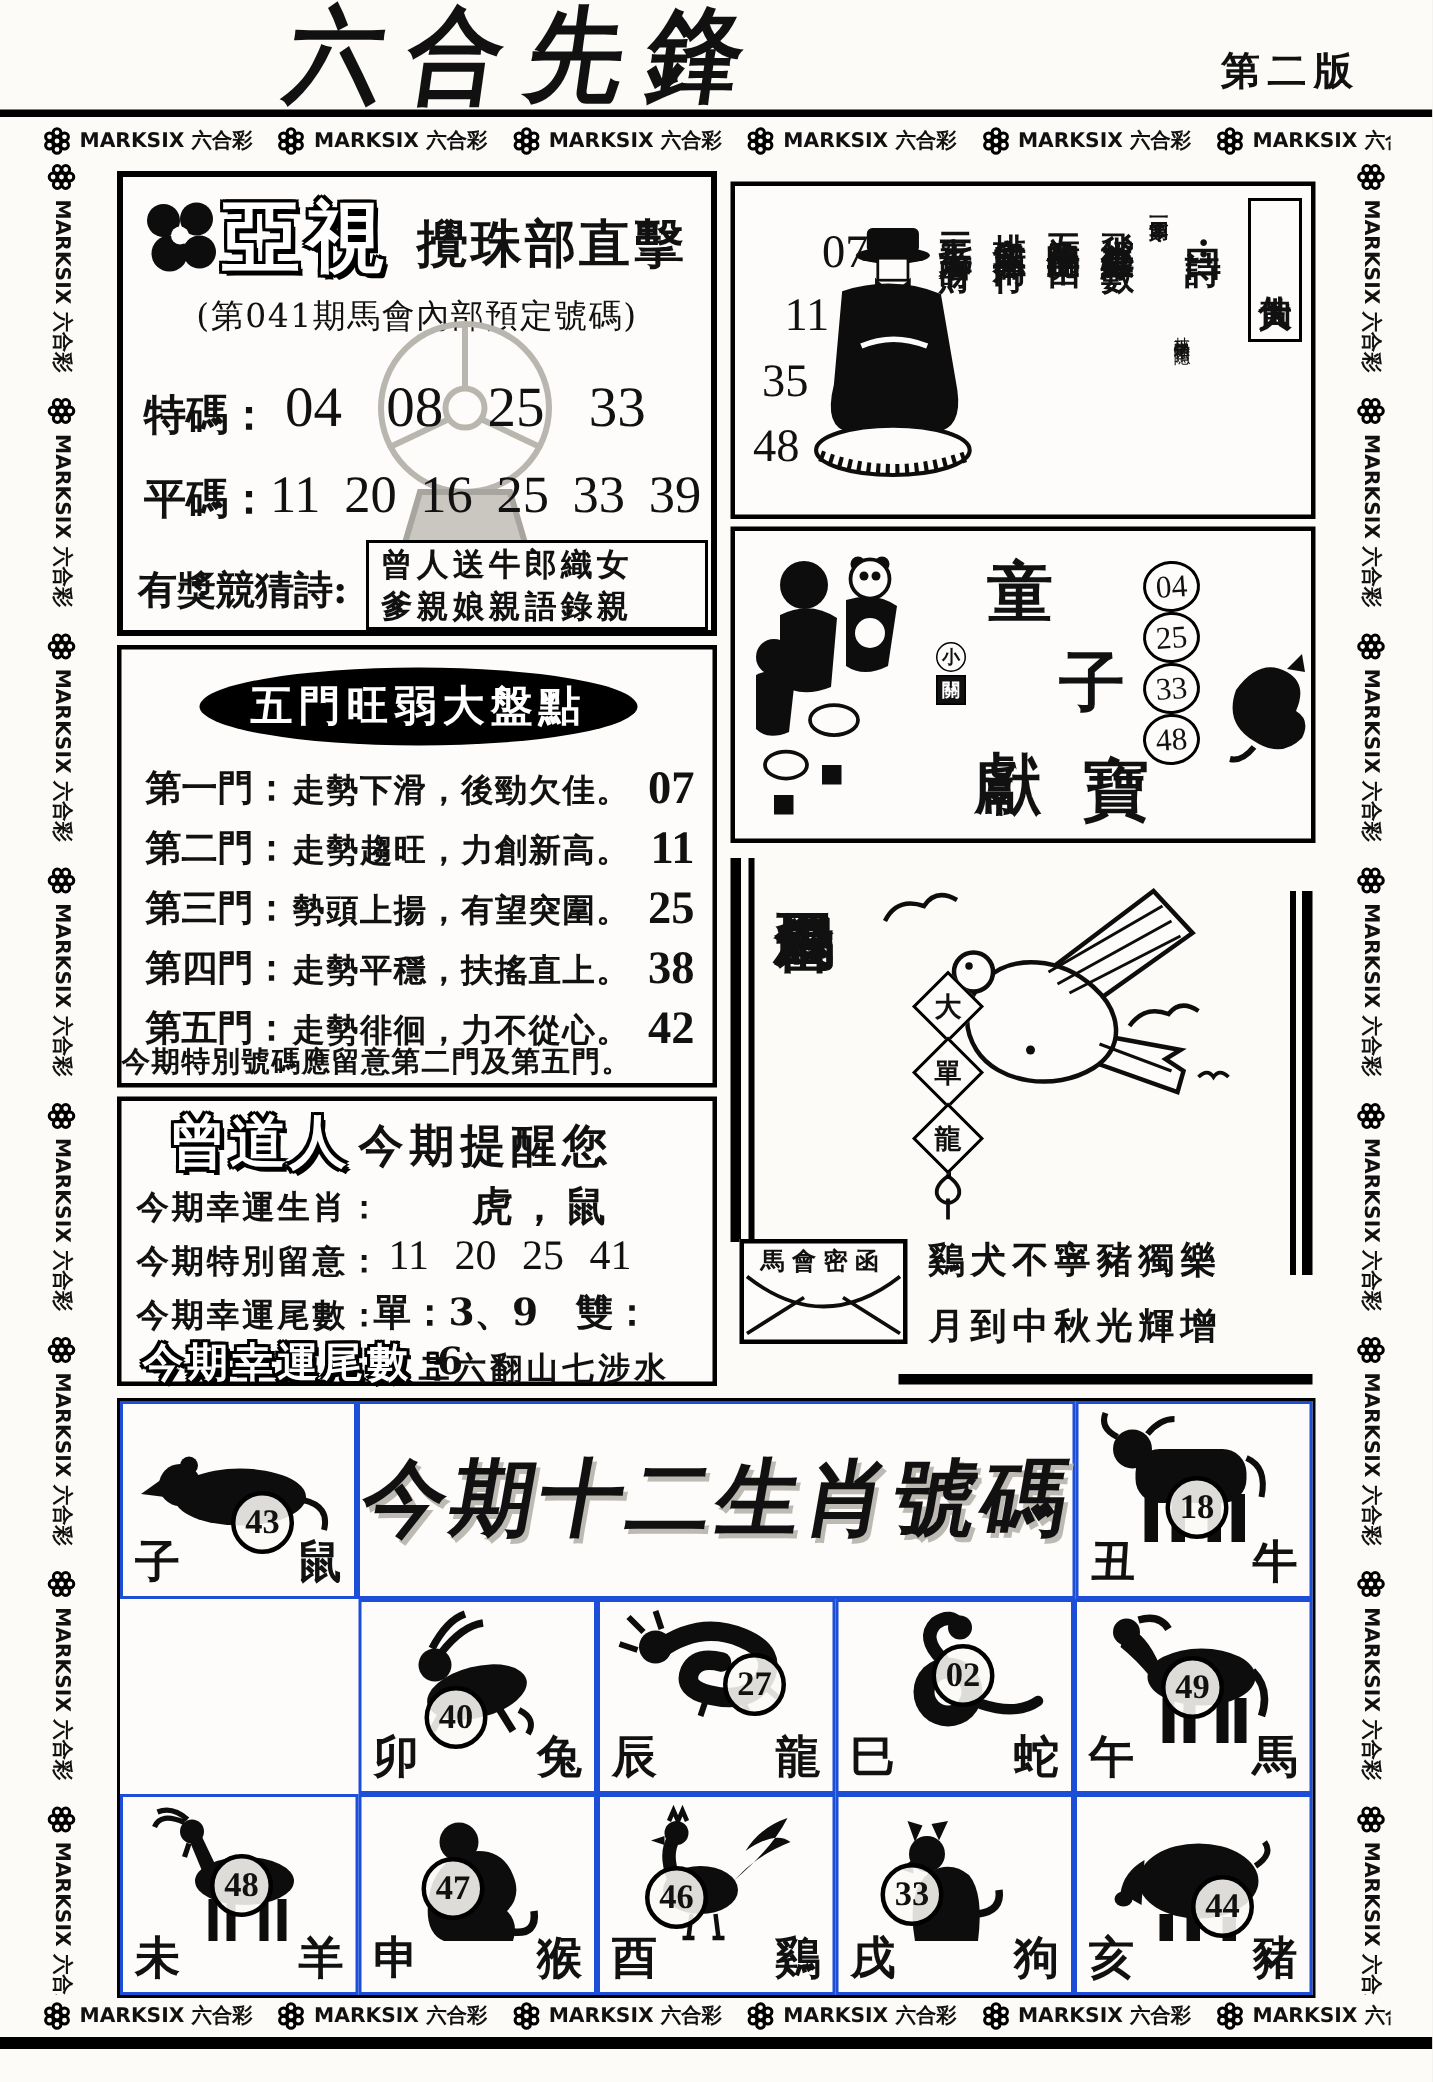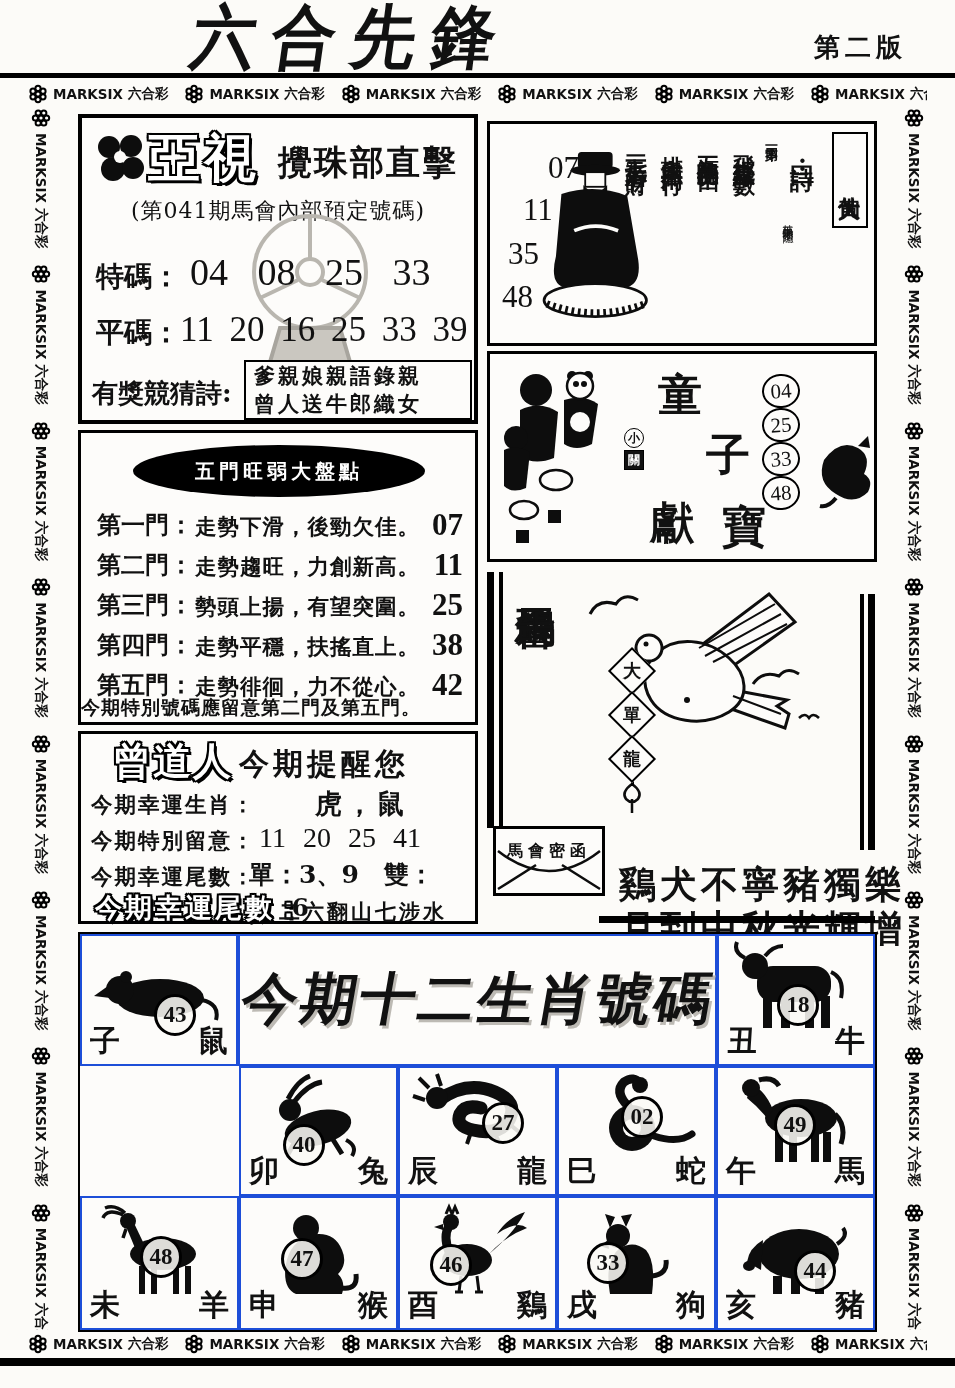--- a/index.html
+++ b/index.html
@@ -58,21 +58,21 @@
   #huang-note { right:80px; top:92px; font-size:11px; letter-spacing:1px; }
   .huang-line { position:absolute; top:14px; font-size:22px; font-weight:bold; letter-spacing:3px; height:200px; }
   #hl0 { right:114px; } #hl1 { right:150px; } #hl2 { right:186px; } #hl3 { right:222px; }
   .huang-num { position:absolute; font-size:31px; }
   #hn0 { left:58px; top:26px; } #hn1 { left:33px; top:68px; } #hn2 { left:18px; top:112px; } #hn3 { left:12px; top:155px; }
 
   
   #gates-box { left:78px; top:430px; width:400px; height:295px; }
   #gates-title-ellipse { left:52px; top:12px; width:292px; height:52px; background:#000; border-radius:50%;
     display:flex; align-items:center; justify-content:center; }
-  #gates-title { color:#fff; font-size:20px; font-weight:900; letter-spacing:4px; }
+  #gates-title { color:#fff; font-size:28px; font-weight:900; letter-spacing:4px; }
   .gate-row { position:absolute; left:16px; width:368px; height:38px; }
   .gate-label { position:absolute; left:0; top:0; font-size:24px; font-weight:900; }
   .gate-desc { position:absolute; left:98px; top:3px; font-size:21.5px; font-weight:600; letter-spacing:1px; }
   .gate-num { position:absolute; right:2px; top:-2px; font-size:31px; font-weight:600; }
   #gates-footer { left:0; top:262px; width:100%; font-size:19px; font-weight:900; letter-spacing:1px; }
 
   
   #tongzi-box { left:487px; top:351px; width:390px; height:211px; }
   .tz-char { position:absolute; font-size:44px; font-weight:900; }
   #tz0 { left:168px; top:12px; } #tz1 { left:216px; top:72px; } #tz2 { left:160px; top:140px; } #tz3 { left:232px; top:144px; }
@@ -100,23 +100,23 @@
   
   #pigeon-sec { left:487px; top:568px; width:390px; height:360px; }
   .pbar { position:absolute; background:#000; }
   #pigeon-title { left:26px; top:8px; font-size:40px; font-weight:900; line-height:1.12; }
   .diamond { position:absolute; left:128px; width:34px; height:34px; border:2.5px solid #000; background:#fdfcfa;
     transform:rotate(45deg); z-index:2; }
   .dchar { display:flex; width:100%; height:100%; align-items:center; justify-content:center;
     transform:rotate(-45deg); font-size:18px; font-weight:bold; }
   #dstring { left:144px; top:96px; width:2.5px; height:122px; background:#000; z-index:1; }
   #envelope { left:6px; top:258px; width:112px; height:70px; border:3px solid #000; background:#fdfcfa; }
-  #env-text { position:absolute; top:12px; left:0; width:100%; text-align:center; font-size:16px; font-weight:bold;
+  #env-text { position:absolute; top:2px; left:0; width:100%; text-align:center; font-size:16px; font-weight:bold;
     letter-spacing:5px; z-index:2; }
-  .pline { position:absolute; left:132px; font-size:37px; font-weight:bold; letter-spacing:4px; white-space:nowrap;margin-top:36px; }
+  .pline { position:absolute; left:132px; font-size:24px; font-weight:bold; letter-spacing:4px; white-space:nowrap; }
   #pline1 { top:256px; } #pline2 { top:300px; }
   #pigeon-underline { left:112px; top:348px; width:276px; height:7px; background:#000; }
 
   
   #zodiac { left:78px; top:932px; width:799px; height:400px; border:2px solid #000; background:#fdfcfa; }
   .zcell { position:absolute; border:2px solid #1d4ed8; }
   #ztitle-cell { display:flex; align-items:center; justify-content:center; }
   #ztitle { font-size:56px; font-weight:900; letter-spacing:3px; transform:skewX(-10deg);
     text-shadow:3px 3px 0 #bdbab4; white-space:nowrap; }
   .zbranch { position:absolute; left:8px; bottom:2px; font-size:30px; font-weight:bold; }
@@ -592,22 +592,22 @@
         <path d="M78,6 L78,49 M28,88 L66,70 M128,88 L90,70"></path>
         <path d="M48,118 h60 l10,34 h-80 Z" fill="#cac7c0" stroke="#a8a59e"></path>
       </g>
     </svg>
     <div class="abs" id="atv-special-label">特碼：</div>
     <div class="abs num" id="atv-special-nums">04 08 25 33</div>
     <div class="abs" id="atv-ping-label">平碼：</div>
     <div class="abs num" id="atv-ping-nums">11 20 16 25 33 39</div>
     <div class="abs" id="atv-quiz-label">有獎競猜詩:</div>
     <div class="abs" id="atv-quiz-box">
+      <div class="quiz-line">曾人送牛郎織女</div>
       <div class="quiz-line">爹親娘親語錄親</div>
-      <div class="quiz-line">曾人送牛郎織女</div>
     </div>
   </div>
 
   <div class="box" id="huang-box">
     <div class="abs" id="deity-frame">
       <div class="vert" id="deity-name">黃大仙</div>
     </div>
     <div class="abs vert" id="huang-shiyue">詩曰:</div>
     <div class="abs vert" id="huang-issue">第零四一</div>
     <div class="abs vert" id="huang-note">枝中平赤鬆子招隱</div>

